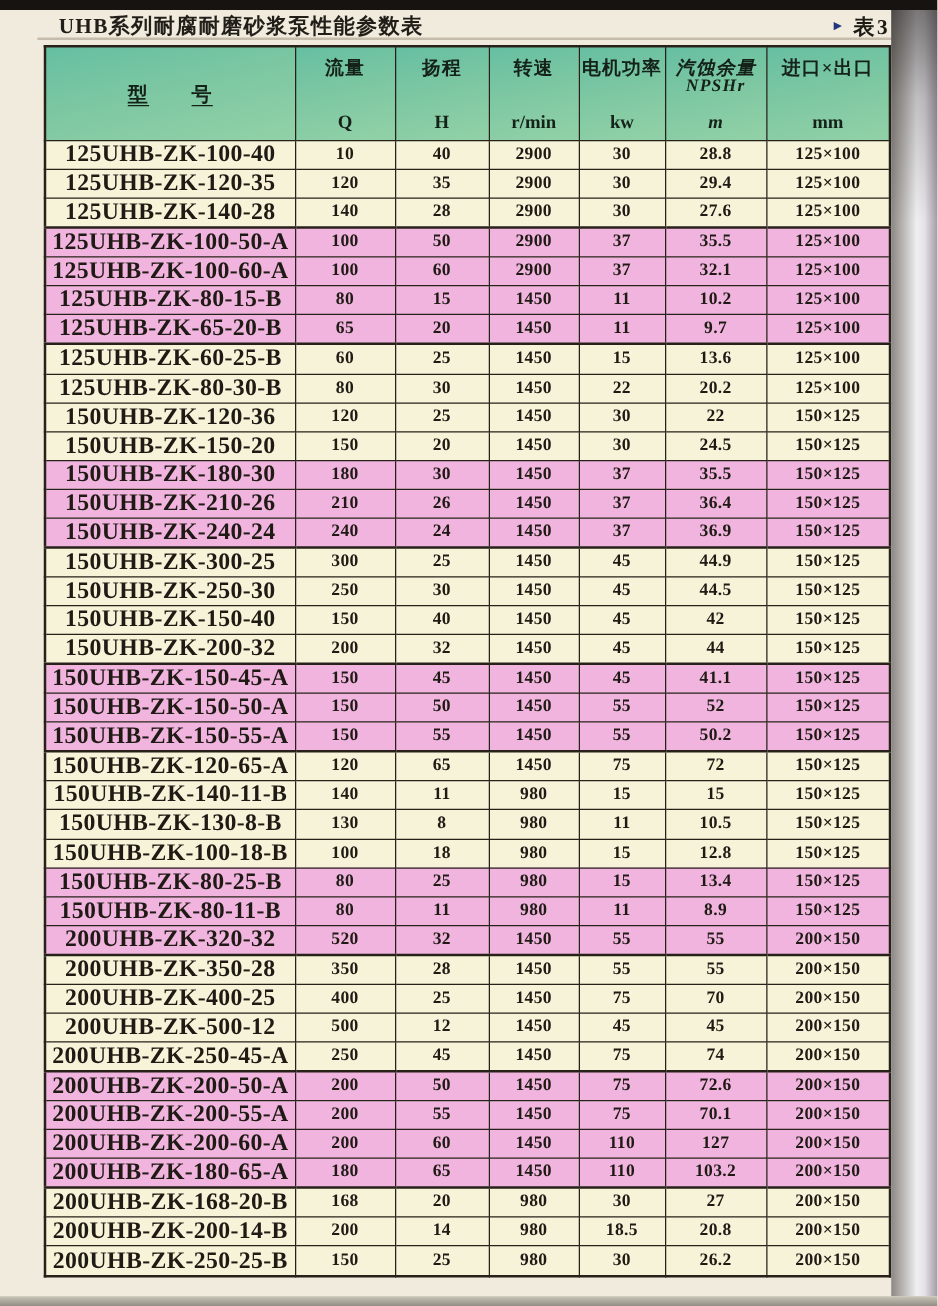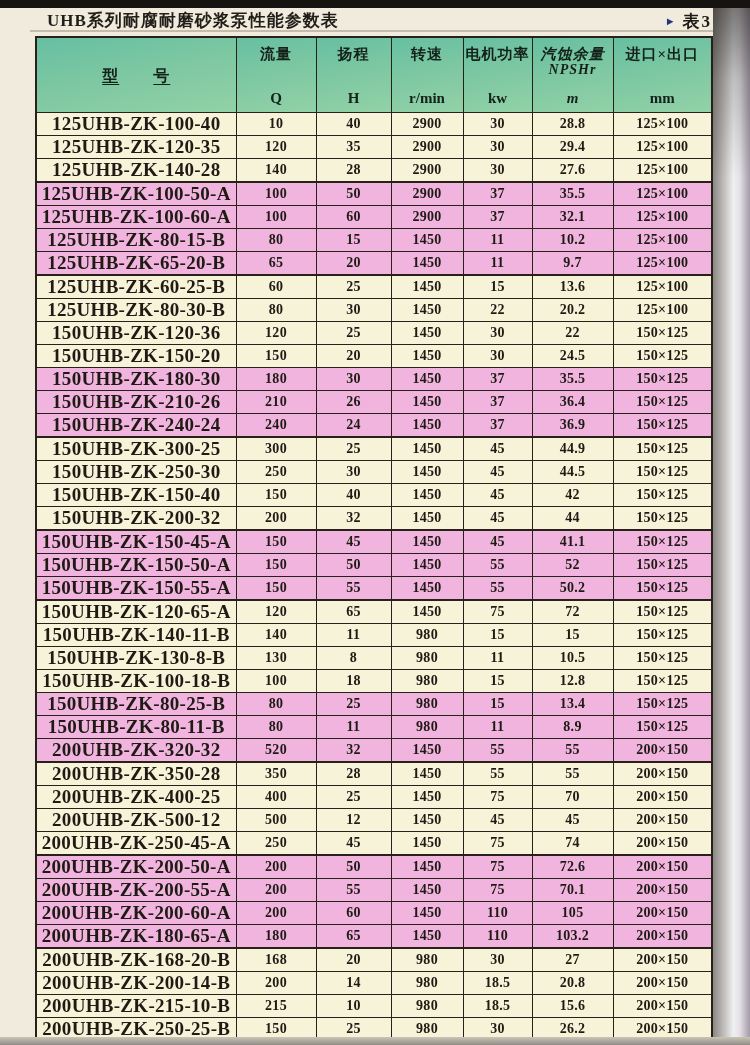--- a/index.html
+++ b/index.html
@@ -430,21 +430,21 @@
           <td>75</td>
           <td>70.1</td>
           <td>200×150</td>
         </tr>
         <tr class="pink">
           <td class="model">200UHB-ZK-200-60-A</td>
           <td>200</td>
           <td>60</td>
           <td>1450</td>
           <td>110</td>
-          <td>105</td>
+          <td>127</td>
           <td>200×150</td>
         </tr>
         <tr class="pink">
           <td class="model">200UHB-ZK-180-65-A</td>
           <td>180</td>
           <td>65</td>
           <td>1450</td>
           <td>110</td>
           <td>103.2</td>
           <td>200×150</td>
@@ -461,29 +461,20 @@
         <tr class="cream">
           <td class="model">200UHB-ZK-200-14-B</td>
           <td>200</td>
           <td>14</td>
           <td>980</td>
           <td>18.5</td>
           <td>20.8</td>
           <td>200×150</td>
         </tr>
         <tr class="cream">
-          <td class="model">200UHB-ZK-215-10-B</td>
-          <td>215</td>
-          <td>10</td>
-          <td>980</td>
-          <td>18.5</td>
-          <td>15.6</td>
-          <td>200×150</td>
-        </tr>
-        <tr class="cream">
           <td class="model">200UHB-ZK-250-25-B</td>
           <td>150</td>
           <td>25</td>
           <td>980</td>
           <td>30</td>
           <td>26.2</td>
           <td>200×150</td>
         </tr>
       </tbody>
   </table>

